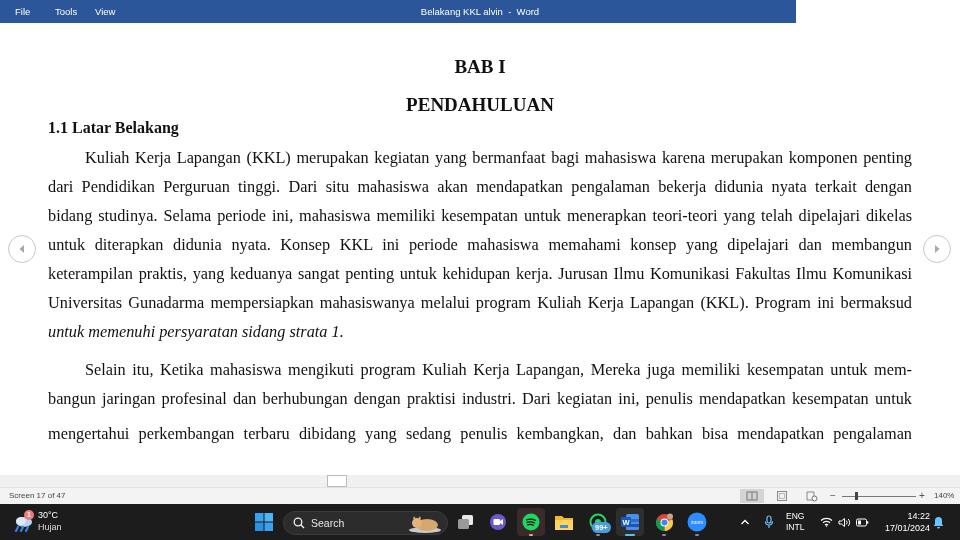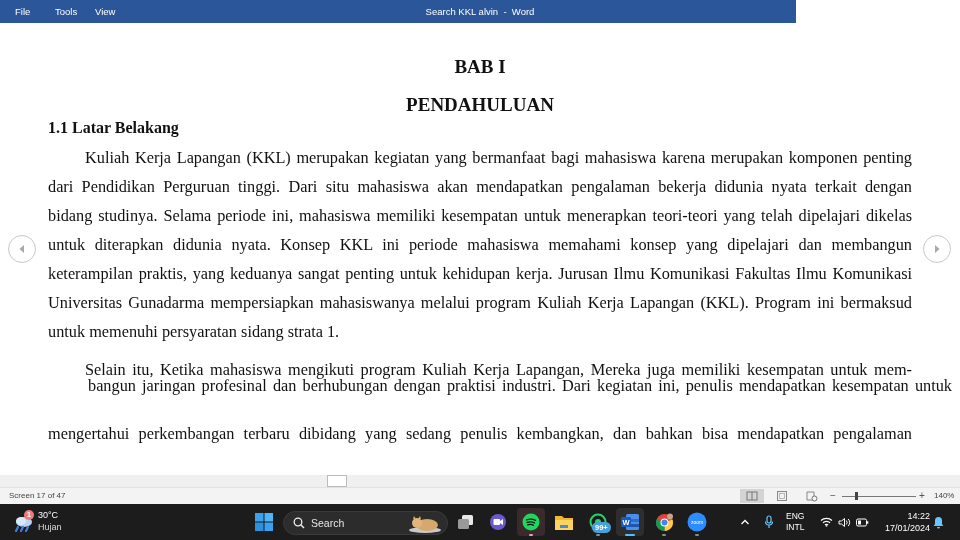--- a/index.html
+++ b/index.html
@@ -18,21 +18,21 @@
   .titlebar .winbtn { position: absolute; top: 0; width: 34px; height: 23px; display: flex; align-items: center; justify-content: center; }
   .titlebar .winbtn svg { display: block; }
 
   
   .docarea { position: absolute; left: 0; top: 23px; width: 960px; height: 452px; background: #fff; overflow: hidden; }
   .doc { position: absolute; left: 48px; top: 0; width: 864px; font-family: "Liberation Serif", "DejaVu Serif", serif; color: #111; }
   .bab { position: absolute; left: 0; width: 864px; top: 33px; text-align: center; font-weight: bold; font-size: 19px; }
   .pendahuluan { position: absolute; left: 0; width: 864px; top: 71px; text-align: center; font-weight: bold; font-size: 19px; }
   .subheading { position: absolute; left: 0; top: 96px; font-weight: bold; font-size: 16px; }
   .line { position: absolute; left: 0; width: 864px; font-size: 16.3px; height: 20px; line-height: 20px; text-align: justify; text-align-last: justify; white-space: nowrap; }
-  .line.last { text-align-last: left; }
+  .line.last { text-align-last: left; font-style: italic; }
   .line.indent { padding-left: 37px; }
   .line span { white-space: normal; }
 
   .nav-arrow { position: absolute; width: 28px; height: 28px; border: 1.5px solid #c8c8c8; border-radius: 50%; background: #fff; display: flex; align-items: center; justify-content: center; }
 
   
   .hscroll { position: absolute; left: 0; top: 475px; width: 960px; height: 13px; background: #f0f0f0; border-bottom: 1px solid #e2e2e2; }
   .hscroll .thumb { position: absolute; left: 327px; top: 0; width: 20px; height: 12px; background: #fff; border: 1px solid #bcbcbc; }
 
   
@@ -72,21 +72,21 @@
 </head>
 <body>
 
 <div class="titlebar">
   <div class="menu">
     <span class="m-file">File</span>
     <span class="m-tools">Tools</span>
     <span class="m-view">View</span>
   </div>
   <div class="title">
-    <span style="white-space:pre;">Search KKL alvin  -  Word</span>
+    <span style="white-space:pre;">Belakang KKL alvin  -  Word</span>
   </div>
   <div class="winbtn" style="left:822px;">
     <svg width="11" height="10" viewBox="0 0 11 10">
       <path d="M1 3V1h2M8 1h2v2M10 7v2H8M3 9H1V7" fill="none" stroke="#fff" stroke-width="1.1"></path>
       <rect x="3" y="3" width="5" height="4" fill="none" stroke="#fff" stroke-width="1"></rect>
     </svg>
   </div>
   <div class="winbtn" style="left:857px;">
     <svg width="10" height="10" viewBox="0 0 10 10">
         <line x1="1" y1="5" x2="9" y2="5" stroke="#fff" stroke-width="1"></line>
@@ -113,21 +113,21 @@
 
     <div class="line indent" style="top:125px;"><span>Kuliah Kerja Lapangan (KKL) merupakan kegiatan yang bermanfaat bagi mahasiswa karena merupakan komponen penting</span></div>
     <div class="line" style="top:154px;"><span>dari Pendidikan Perguruan tinggi. Dari situ mahasiswa akan mendapatkan pengalaman bekerja didunia nyata terkait dengan</span></div>
     <div class="line" style="top:183px;"><span>bidang studinya. Selama periode ini, mahasiswa memiliki kesempatan untuk menerapkan teori-teori yang telah dipelajari dikelas</span></div>
     <div class="line" style="top:212px;"><span>untuk diterapkan didunia nyata. Konsep KKL ini periode mahasiswa memahami konsep yang dipelajari dan membangun</span></div>
     <div class="line" style="top:241px;"><span>keterampilan praktis, yang keduanya sangat penting untuk kehidupan kerja. Jurusan Ilmu Komunikasi Fakultas Ilmu Komunikasi</span></div>
     <div class="line" style="top:270px;"><span>Universitas Gunadarma mempersiapkan mahasiswanya melalui program Kuliah Kerja Lapangan (KKL). Program ini bermaksud</span></div>
     <div class="line last" style="top:299px;"><span>untuk memenuhi persyaratan sidang strata 1.</span></div>
 
     <div class="line indent" style="top:337px;"><span>Selain itu, Ketika mahasiswa mengikuti program Kuliah Kerja Lapangan, Mereka juga memiliki kesempatan untuk mem-</span></div>
-    <div class="line" style="top:353px;margin-left:40px;"><span>bangun jaringan profesinal dan berhubungan dengan praktisi industri. Dari kegiatan ini, penulis mendapatkan kesempatan untuk</span></div>
+    <div class="line" style="top:366px;"><span>bangun jaringan profesinal dan berhubungan dengan praktisi industri. Dari kegiatan ini, penulis mendapatkan kesempatan untuk</span></div>
     <div class="line" style="top:395px;margin-top:6px;"><span>mengertahui perkembangan terbaru dibidang yang sedang penulis kembangkan, dan bahkan bisa mendapatkan pengalaman</span></div>
   </div>
 
   <div class="nav-arrow" style="left:8px; top:212px;">
     <svg width="10" height="10" viewBox="0 0 10 10">
         <path d="M7 1L2.5 5L7 9Z" fill="#a8a8a8"></path>
       </svg>
   </div>
   <div class="nav-arrow" style="left:923px; top:212px;">
     <svg width="10" height="10" viewBox="0 0 10 10">

